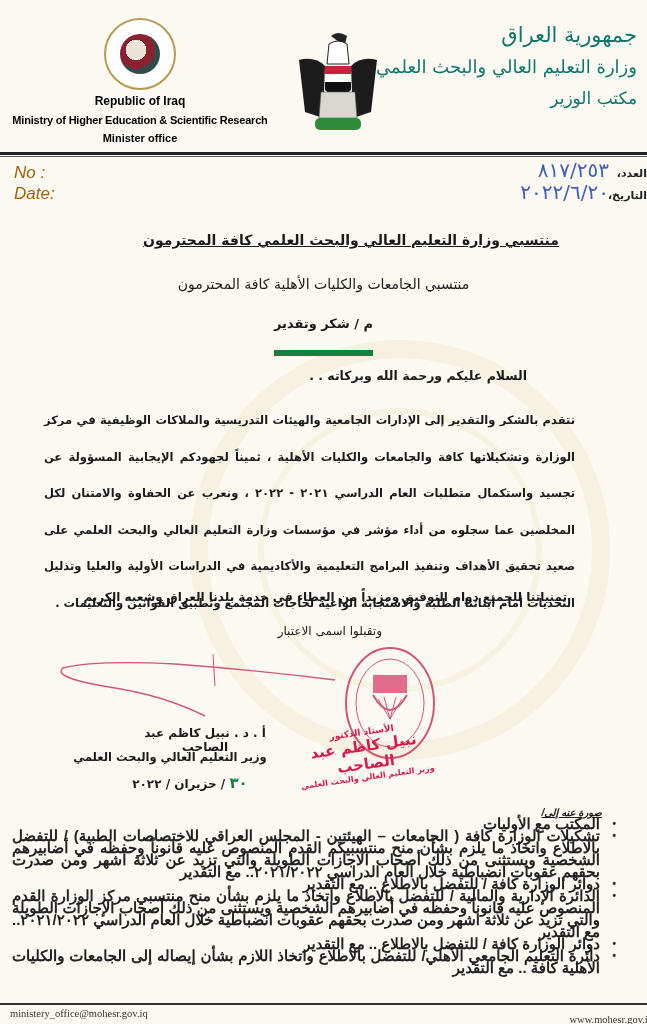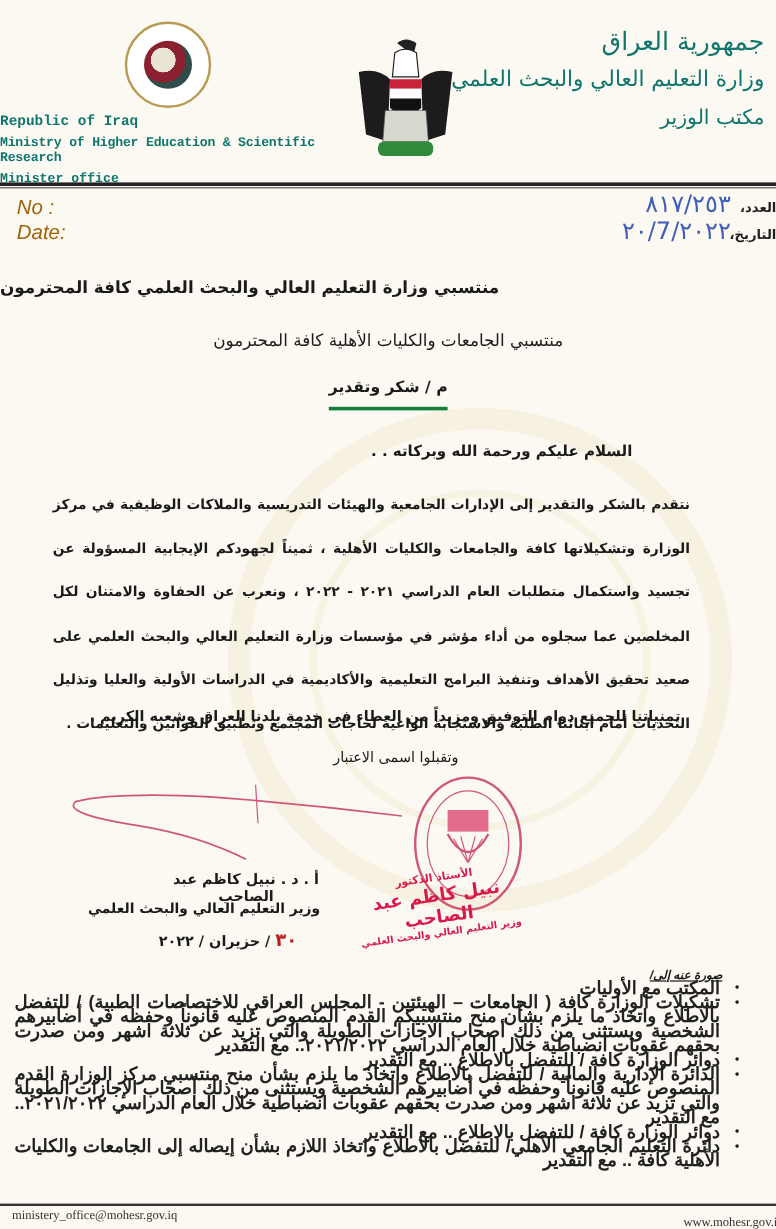--- a/index.html
+++ b/index.html
@@ -19,22 +19,22 @@
       border: 18px solid rgba(226, 206, 150, 0.18);
       pointer-events: none;
     }
     .watermark::after {
       content: ""; position: absolute; left: 50px; top: 50px; right: 50px; bottom: 50px;
       border-radius: 50%; border: 6px solid rgba(226, 206, 150, 0.15);
     }
 
     
     .hdr-left {
-      position: absolute; left: 0; top: 18px; width: 280px; 
-      font-family: Liberation Mono, monospace; font-weight: bold; color: #0f766e;
+      position: absolute; left: 0; top: 18px; width: 280px; text-align: center;
+      font-family: Liberation Sans, sans-serif; font-weight: bold; color: #000000;
     }
     .ministry-logo {
       width: 72px; height: 72px; margin: 0 auto 4px auto; border-radius: 50%;
       border: 2px solid #b99a52; position: relative; background: #fff;
     }
     .ministry-logo .inner {
       position: absolute; left: 14px; top: 14px; width: 40px; height: 40px; border-radius: 50%;
       background: radial-gradient(circle at 40% 40%, #e9e4d5 0 30%, #8a2030 31% 55%, #2f4d4a 56% 100%);
     }
     .hdr-left .l1 { font-size: 12px; margin-top: 2px; }
@@ -61,42 +61,42 @@
     
     .nodate { position: absolute; left: 14px; top: 162px; font-family: "Liberation Sans", sans-serif;
       font-style: italic; font-size: 17px; line-height: 21px; color: #a16207; }
     .refbox { position: absolute; right: 0; top: 158px; width: 200px; direction: rtl; text-align: right; }
     .refbox .row { display: flex; flex-direction: row; align-items: baseline; height: 22px; }
     .refbox .lbl { font-family: "DejaVu Sans", sans-serif; font-size: 11px; color: #222; font-weight: bold; width: 38px; }
     .refbox .val { font-family: "DejaVu Sans", sans-serif; font-size: 20px; color: #3f5fb8; letter-spacing: 3px; }
 
     
     .ar { direction: rtl; font-family: "DejaVu Sans", sans-serif; color: #1a1a1a; }
-    .addr1 { position: absolute; left: 0; width: 559px; top: 232px; text-align: left; font-size: 14px; font-weight: bold; }
+    .addr1 { position: absolute; left: 0; width: 559px; top: 232px; text-align: right; font-size: 14px; font-weight: bold; text-decoration: underline; }
     .addr2 { position: absolute; left: 0; width: 647px; top: 276px; text-align: center; font-size: 14px; font-weight: normal; }
     .subject { position: absolute; left: 0; width: 647px; top: 316px; text-align: center; font-size: 13px; font-weight: bold; }
-    .subject span { border-bottom: 3px solid #15803d; padding-bottom: 8px; }
+    .subject span { border-bottom: 6px solid #15803d; padding-bottom: 19px; }
 
     .greeting { position: absolute; right: 120px; top: 368px; font-size: 12.5px; font-weight: bold; }
     .para {
       position: absolute; left: 44px; right: 72px; top: 402px;
       font-size: 11.5px; line-height: 36.5px; text-align: justify; font-weight: bold;
     }
     .closing1 { position: absolute; right: 80px; top: 590px; font-size: 12px; font-weight: bold; }
     .closing2 { position: absolute; right: 265px; top: 624px; font-size: 12px; font-weight: normal; }
 
     
     .sig-scribble { position: absolute; left: 55px; top: 650px; width: 290px; height: 70px; }
     .seal {
       position: absolute; left: 343px; top: 645px; width: 95px; height: 120px;
     }
     .signer-name { position: absolute; left: 130px; width: 150px; top: 726px; text-align: center; font-size: 12px; font-weight: bold; }
     .signer-title { position: absolute; left: 70px; width: 200px; top: 750px; text-align: center; font-size: 11.5px; font-weight: bold; }
     .sign-date { position: absolute; left: 115px; width: 150px; top: 774px; text-align: center; font-size: 12px; font-weight: bold; }
-    .sign-date .red { color: #b91c1c; font-size: 15px; }
+    .sign-date .red { color: #15803d; font-size: 15px; }
     .red-stamp { position: absolute; left: 285px; top: 727px; width: 160px; height: 60px; }
 
     
     .cc-title { position: absolute; right: 45px; top: 807px; font-family: "Liberation Sans", sans-serif; font-size: 10px; font-weight: bold; font-style: italic; text-decoration: underline; }
     .cc-list { position: absolute; left: 12px; right: 25px; top: 818px; font-family: "Liberation Sans", sans-serif; font-size: 15px; font-weight: bold; line-height: 12px; color: #222; list-style: none; }
     .cc-list li { position: relative; padding-right: 22px; text-align: justify; }
     .cc-list li::before { content: "•"; position: absolute; right: 6px; top: 0; font-size: 10px; }
 
     .foot-rule { position: absolute; left: 0; top: 1003px; width: 647px; height: 3px; border-top: 2px solid #333; }
     .foot-email { position: absolute; left: 10px; top: 1008px; font-family: "Liberation Serif", serif; font-size: 10.5px; color: #333; }
@@ -142,21 +142,21 @@
     <div>No :</div>
     <div>Date:</div>
   </div>
   <div class="refbox">
     <div class="row">
       <span class="lbl">العدد،</span>
       <span class="val">٨١٧/٢٥٣</span>
     </div>
     <div class="row">
       <span class="lbl">التاريخ،</span>
-      <span class="val">٢٠٢٢/7/٢٠</span>
+      <span class="val">٢٠٢٢/٦/٢٠</span>
     </div>
   </div>
 
   <div class="ar addr1">منتسبي وزارة التعليم العالي والبحث العلمي كافة المحترمون</div>
   <div class="ar addr2">منتسبي الجامعات والكليات الأهلية كافة المحترمون</div>
   <div class="ar subject"><span>م / شكر وتقدير</span></div>
 
   <div class="ar greeting">السلام عليكم ورحمة الله وبركاته . .</div>
   <div class="ar para">نتقدم بالشكر والتقدير إلى الإدارات الجامعية والهيئات التدريسية والملاكات الوظيفية في مركز الوزارة وتشكيلاتها كافة والجامعات والكليات الأهلية ، ثميناً لجهودكم الإيجابية المسؤولة عن تجسيد واستكمال متطلبات العام الدراسي ٢٠٢١ - ٢٠٢٢ ، ونعرب عن الحفاوة والامتنان لكل المخلصين عما سجلوه من أداء مؤشر في مؤسسات وزارة التعليم العالي والبحث العلمي على صعيد تحقيق الأهداف وتنفيذ البرامج التعليمية والأكاديمية في الدراسات الأولية والعليا وتذليل التحديات أمام أبنائنا الطلبة والاستجابة الواعية لحاجات المجتمع وتطبيق القوانين والتعليمات .</div>
   <div class="ar closing1">تمنياتنا للجميع دوام التوفيق ومزيداً من العطاء في خدمة بلدنا العراق وشعبه الكريم .</div>

